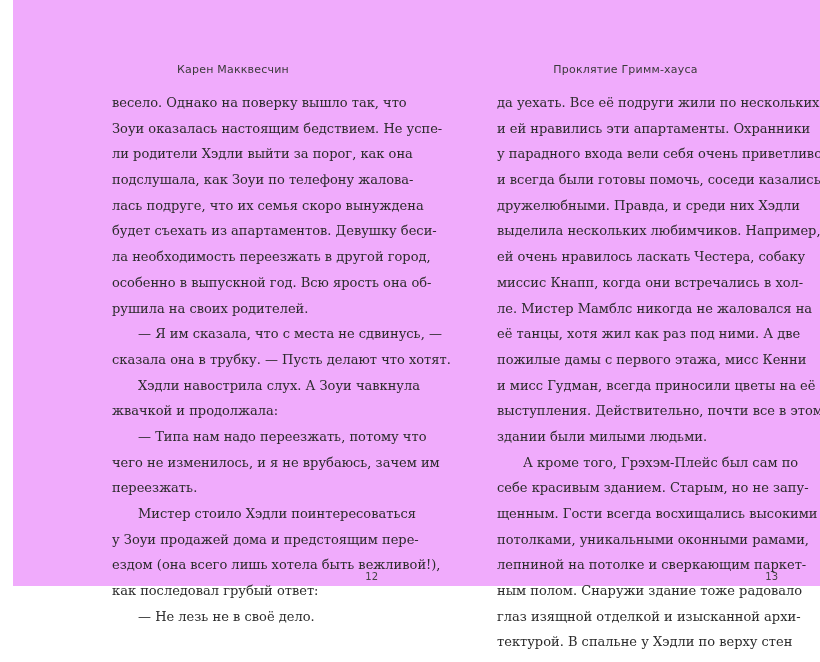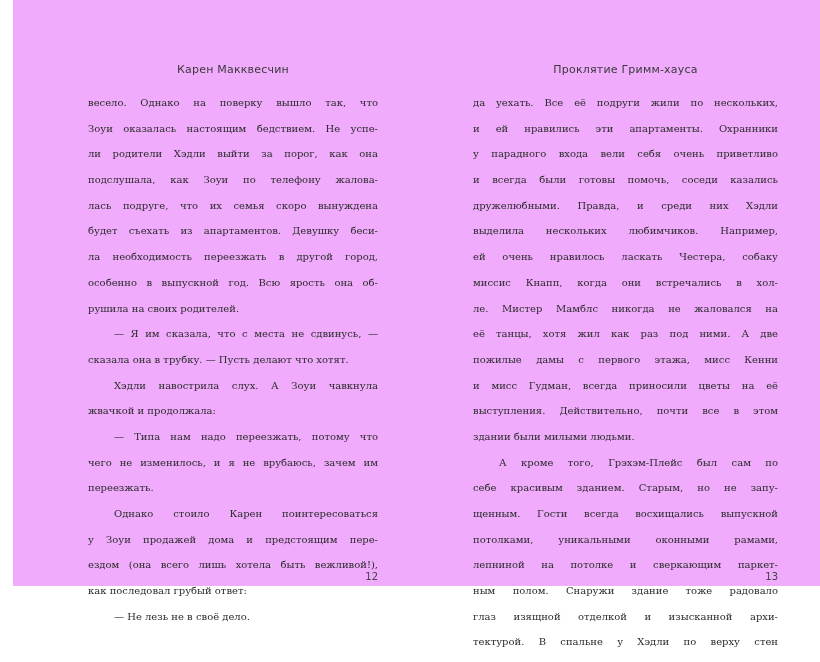--- a/index.html
+++ b/index.html
@@ -3,21 +3,21 @@
 <meta charset="utf-8">
 <style>
   html, body { margin:0; padding:0; background:#ffffff; }
   body { width:820px; height:662px; position:relative; overflow:hidden; font-family:"DejaVu Serif", serif; color:#2a2a2a; }
   .spread { position:absolute; left:13px; top:0; width:820px; height:586px; background:#f0abfc; }
   .page { position:absolute; top:0; height:662px; }
   .page.left { left:75px; width:290px; }
   .page.right { left:460px; width:305px; }
   .running-head { position:absolute; top:63px; left:0; right:0; text-align:center; font-family:"DejaVu Sans", sans-serif; font-size:11px; color:#3a3a3a; letter-spacing:0.2px; }
   .body-text { position:absolute; top:90px; left:0; right:0; }
-  .line { height:25.7px; line-height:25.7px; font-size:10px; white-space:nowrap; text-align:justify; text-align-last:justify; color:#2b2b2b; }
+  .line { height:25.7px; line-height:25.7px; font-size:13px; white-space:nowrap; text-align:justify; text-align-last:justify; color:#2b2b2b;margin-left:24px; }
   .line.last { text-align-last:left; }
   .line.indent { padding-left:26px; }
   .folio { position:absolute; top:571px; left:0; right:0; text-align:right; font-family:"DejaVu Sans", sans-serif; font-size:10px; color:#444; }
 </style>
 </head>
 <body>
 
 <div class="spread">
   <div class="page left">
     <div class="running-head">Карен Макквесчин</div>
@@ -31,21 +31,21 @@
         <div class="line">ла необходимость переезжать в другой город,</div>
         <div class="line">особенно в выпускной год. Всю ярость она об-</div>
         <div class="line last">рушила на своих родителей.</div>
         <div class="line indent">— Я им сказала, что с места не сдвинусь, —</div>
         <div class="line last">сказала она в трубку. — Пусть делают что хотят.</div>
         <div class="line indent">Хэдли навострила слух. А Зоуи чавкнула</div>
         <div class="line last">жвачкой и продолжала:</div>
         <div class="line indent">— Типа нам надо переезжать, потому что</div>
         <div class="line">чего не изменилось, и я не врубаюсь, зачем им</div>
         <div class="line last">переезжать.</div>
-        <div class="line indent">Однако стоило Карен поинтересоваться</div>
+        <div class="line indent">Мистер стоило Хэдли поинтересоваться</div>
         <div class="line">у Зоуи продажей дома и предстоящим пере-</div>
         <div class="line">ездом (она всего лишь хотела быть вежливой!),</div>
         <div class="line last">как последовал грубый ответ:</div>
         <div class="line indent last">— Не лезь не в своё дело.</div>
       </div>
     <div class="folio">12</div>
   </div>
   <div class="page right">
     <div class="running-head">Проклятие Гримм-хауса</div>
     <div class="body-text" id="right-body">
@@ -58,21 +58,21 @@
         <div class="line">ей очень нравилось ласкать Честера, собаку</div>
         <div class="line">миссис Кнапп, когда они встречались в хол-</div>
         <div class="line">ле. Мистер Мамблс никогда не жаловался на</div>
         <div class="line">её танцы, хотя жил как раз под ними. А две</div>
         <div class="line">пожилые дамы с первого этажа, мисс Кенни</div>
         <div class="line">и мисс Гудман, всегда приносили цветы на её</div>
         <div class="line">выступления. Действительно, почти все в этом</div>
         <div class="line last">здании были милыми людьми.</div>
         <div class="line indent">А кроме того, Грэхэм-Плейс был сам по</div>
         <div class="line">себе красивым зданием. Старым, но не запу-</div>
-        <div class="line">щенным. Гости всегда восхищались выпускной</div>
+        <div class="line">щенным. Гости всегда восхищались высокими</div>
         <div class="line">потолками, уникальными оконными рамами,</div>
         <div class="line">лепниной на потолке и сверкающим паркет-</div>
         <div class="line">ным полом. Снаружи здание тоже радовало</div>
         <div class="line">глаз изящной отделкой и изысканной архи-</div>
         <div class="line">тектурой. В спальне у Хэдли по верху стен</div>
         <div class="line">шёл чудесный лепной карниз с медальоном</div>
       </div>
     <div class="folio">13</div>
   </div>
 </div>

